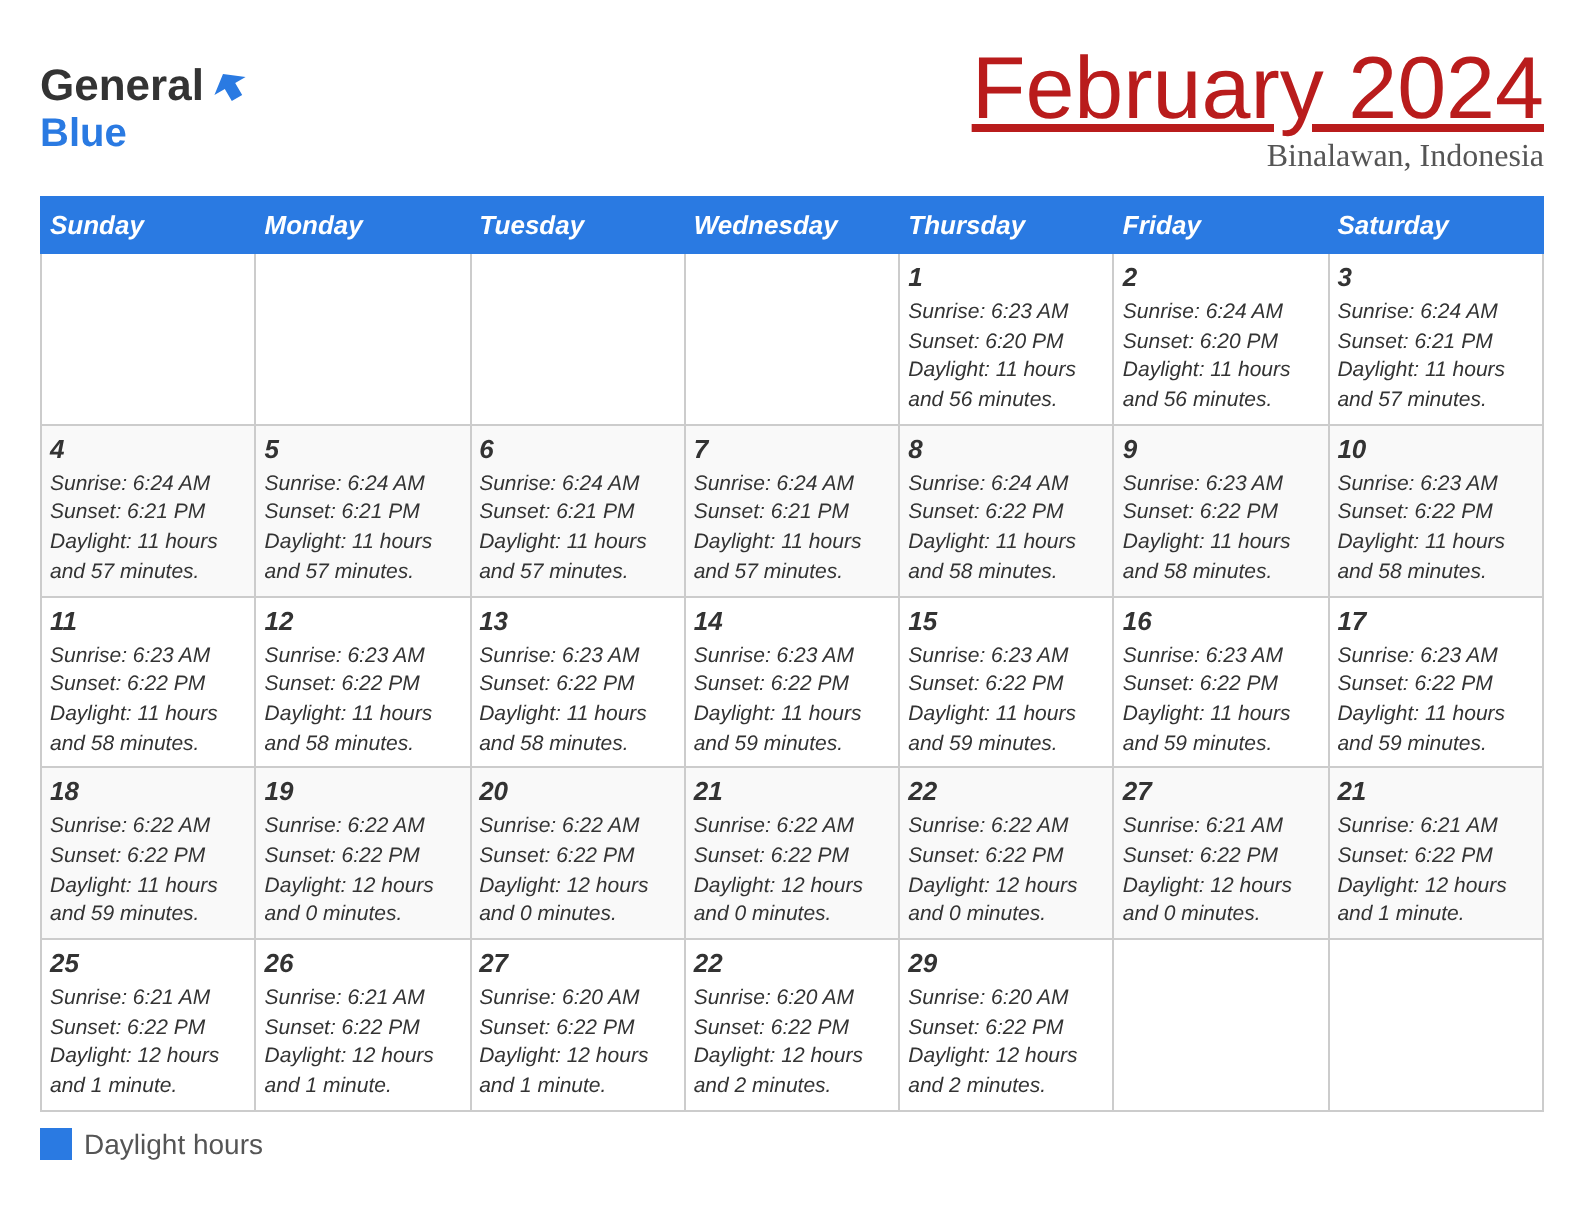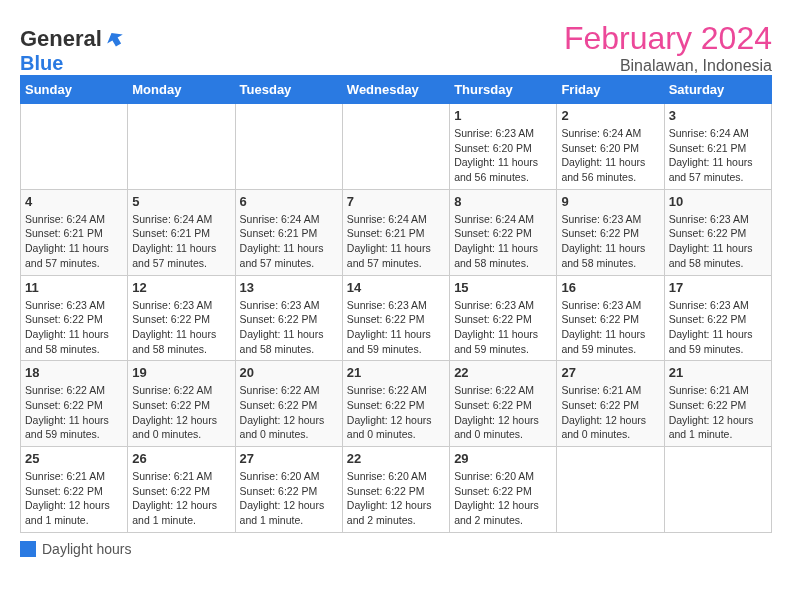--- a/index.html
+++ b/index.html
@@ -6,43 +6,47 @@
     body {
       font-family: Arial, sans-serif;
       background: #fff;
       width: 792px;
       min-height: 612px;
       padding: 20px;
     }
     .header {
       display: flex;
       justify-content: space-between;
-      align-items: flex-end;
+      align-items: center;
+      margin-bottom: 10px;
     }
     .logo {
       display: flex;
       flex-direction: column;
       align-items: flex-start;
     }
     .title-block {
       text-align: right;
     }
     .month-year {
-      font-size: 32px;
-      color: #ec4899;
+      font-size: 44px;
+      color: #b91c1c;
       font-weight: normal;
+      text-decoration: underline;
     }
     .location {
       font-size: 16px;
       color: #555;
+      font-family: Liberation Serif, serif;
     }
     .calendar {
       width: 100%;
       border-collapse: collapse;
       font-size: 11px;
+      font-style: italic;
     }
     .calendar th {
       background-color: #2a7ae2;
       color: #fff;
       padding: 6px 4px;
       text-align: left;
       font-size: 13px;
       border: 1px solid #2a7ae2;
     }
     .calendar td {

